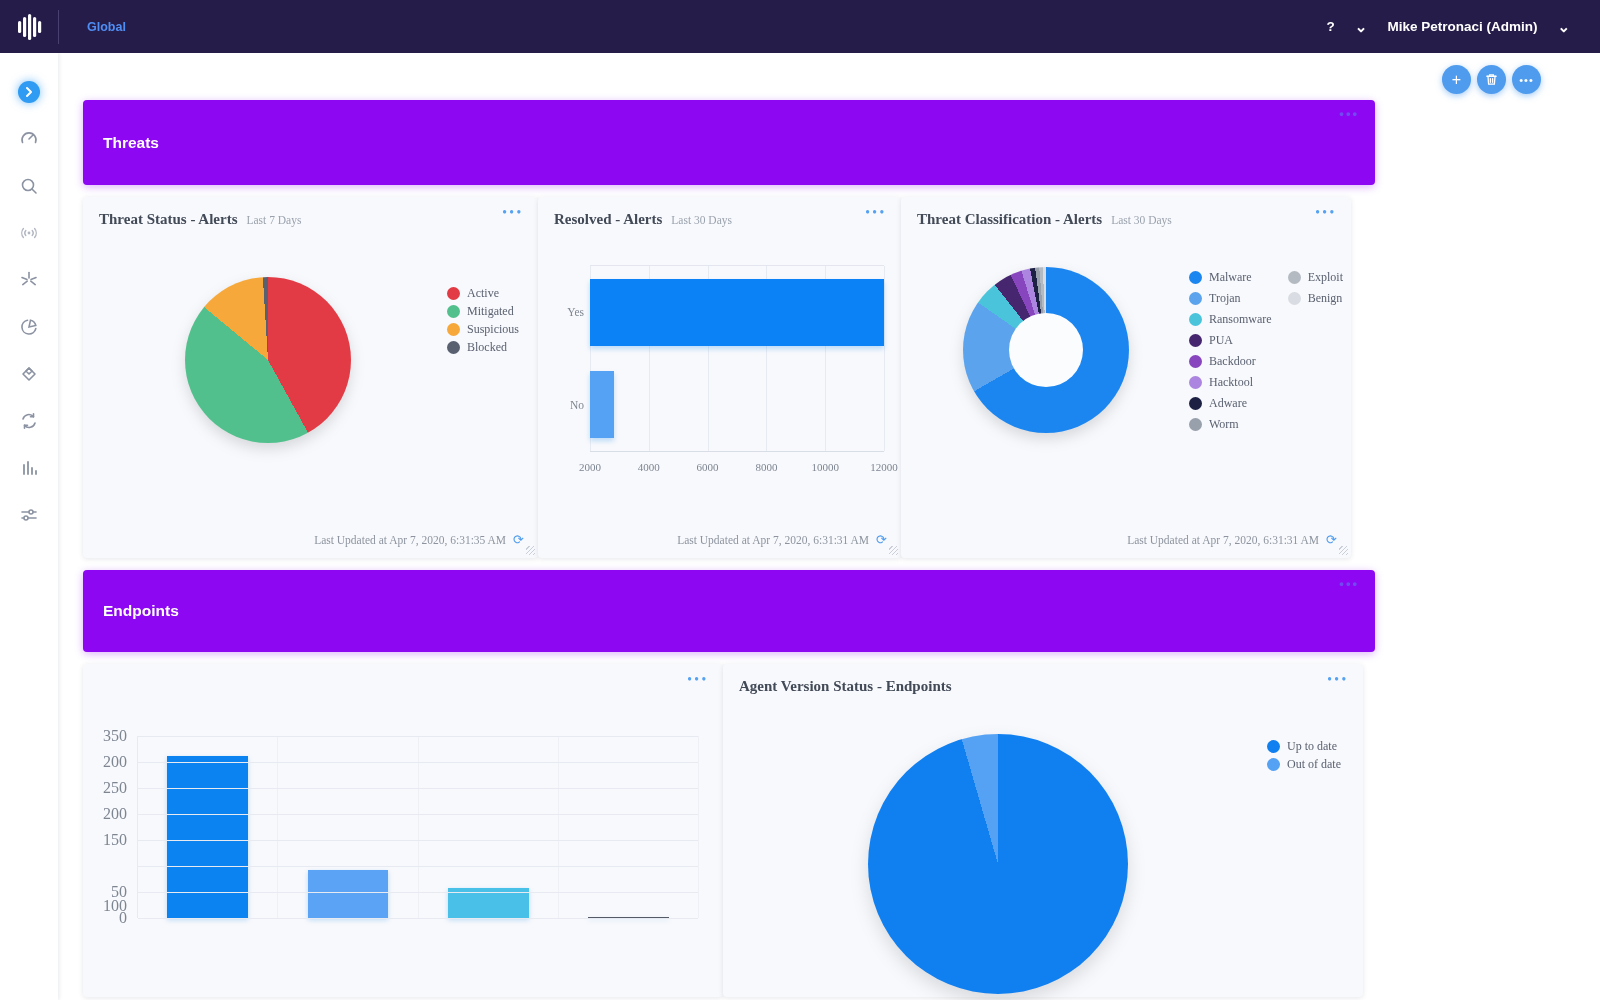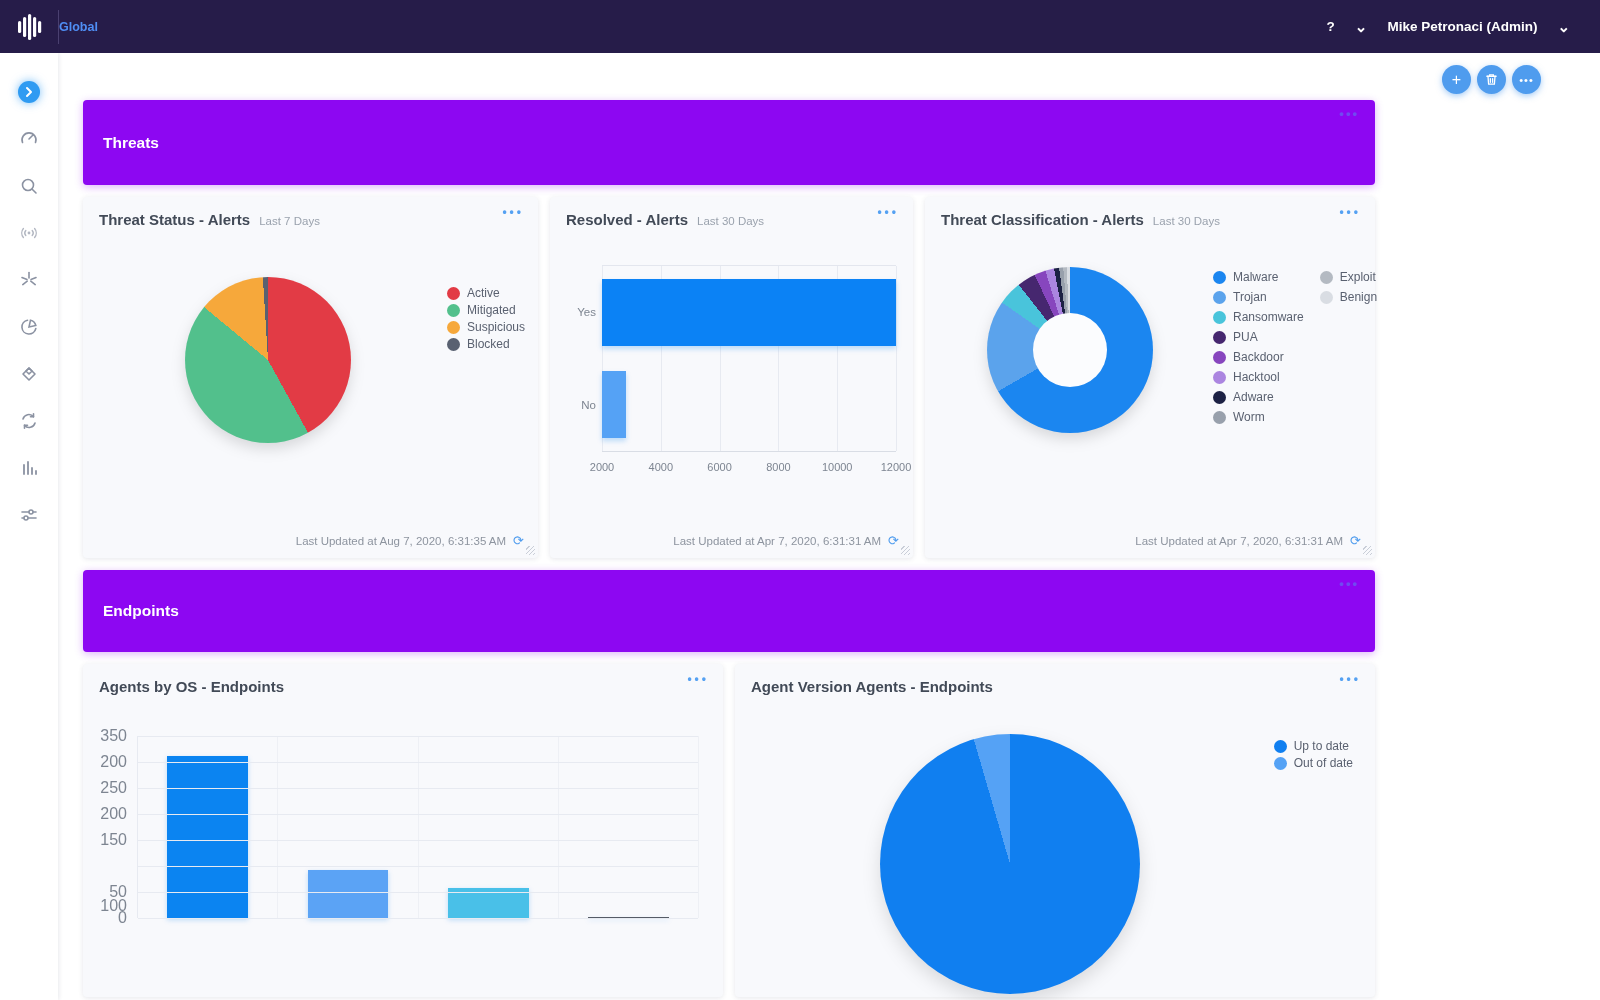--- a/index.html
+++ b/index.html
@@ -9,21 +9,21 @@
     background:#ffffff;
     font-family:"Liberation Sans", sans-serif;
     position:relative;
   }
 
   
   .navbar{ position:absolute; top:0; left:0; width:1600px; height:53px;
     background:#261c49; display:flex; align-items:center; z-index:20;}
   .logo-wrap{ width:58px; height:100%; display:flex; align-items:center; justify-content:center; }
   .nav-divider{ width:1px; height:34px; background:#4a4070; }
-  .scope{ color:#4f8ef5; font-size:12.5px; font-weight:bold; }
+  .scope{ color:#4f8ef5; font-size:12.5px; font-weight:bold; margin-left:28px; }
   .nav-right{ margin-left:auto; display:flex; align-items:center; gap:20px; padding-right:30px; }
   .nav-help{ color:#fff; font-size:13.5px; font-weight:bold; }
   .nav-chev{ color:#fff; font-size:15px; font-weight:bold; line-height:10px; }
   .nav-user{ color:#fff; font-size:13.5px; font-weight:bold; }
 
   
   .sidebar{ position:absolute; top:53px; left:0; bottom:0; width:58px; background:#fff;
     box-shadow:1px 0 4px rgba(30,40,80,.10); display:flex; flex-direction:column;
     align-items:center; padding-top:28px; gap:25px; z-index:10;}
   .side-ic{ width:22px; height:22px; display:flex; align-items:center; justify-content:center; color:#8b92a2;}
@@ -40,21 +40,21 @@
   .action-btn svg{ stroke:#fff; }
 
   .banner{ width:1292px; background:#8d07f2; border-radius:4px; position:relative;
     display:flex; align-items:center; padding:0 20px; margin-bottom:12px;
     box-shadow:0 2px 8px rgba(141,7,242,.30); }
   .banner.h1{ height:85px; } .banner.h2{ height:82px; }
   .banner-title{ color:#fff; font-weight:bold; font-size:15.5px; }
   .banner-more{ position:absolute; top:6px; right:16px; color:#6b5bf0; letter-spacing:2px;
     font-size:13px; font-weight:bold; opacity:.8; cursor:pointer;}
 
-  .row{ display:flex; gap:12px; margin-bottom:12px; width:1292px; }
+  .row{ display:flex; margin-bottom:12px; width:1292px;font-family:Liberation Serif, serif; }
   .card{ background:#f8f9fc; border-radius:4px; position:relative;
     box-shadow:0 1px 5px rgba(50,60,90,.12); }
   .c1{ width:455px; height:361px; } .c2{ width:363px; height:361px; } .c3{ width:450px; height:361px; }
   .c4{ width:640px; height:333px; } .c5{ width:640px; height:333px; }
 
   .card-head{ padding:14px 16px 0 16px; display:flex; align-items:baseline; gap:9px; }
   .card-title{ color:#424a57; font-weight:bold; font-size:15px; }
   .card-sub{ color:#9aa2ad; font-size:11.5px; }
   .card-more{ position:absolute; top:8px; right:14px; color:#55a1f2; letter-spacing:3px;
     font-size:12px; font-weight:bold; cursor:pointer; }
@@ -259,21 +259,21 @@
           <div class="legend-item">
             <span class="dot" style="background: rgb(246, 168, 59);"></span>
             <span>Suspicious</span>
           </div>
           <div class="legend-item">
             <span class="dot" style="background: rgb(89, 97, 113);"></span>
             <span>Blocked</span>
           </div>
         </div>
       <div class="card-foot">
-        <span>Last Updated at Aug 7, 2020, 6:31:35 AM</span>
+        <span>Last Updated at Apr 7, 2020, 6:31:35 AM</span>
         <span class="refresh">⟳</span>
       </div>
       <div class="corner"></div>
     </div>
 
     <div class="card c2">
       <div class="card-head">
         <span class="card-title">Resolved - Alerts</span>
         <span class="card-sub">Last 30 Days</span>
       </div>
@@ -371,23 +371,20 @@
   </div>
 
   <section class="banner h2">
     <span class="banner-title">Endpoints</span>
     <span class="banner-more">•••</span>
   </section>
 
   <div class="row">
 
     <div class="card c4">
-      <div class="card-head">
-        <span class="card-title">Agents by OS - Endpoints</span>
-      </div>
       <span class="card-more">•••</span>
       <div class="vbar">
         <div class="vticks">
             <div class="vtick" style="top: 100%;">0</div>
             <div class="vtick" style="top: 85.7143%;">50</div>
             <div class="vtick" style="top: 71.4286%; margin-top: 40px;">100</div>
             <div class="vtick" style="top: 57.1429%; margin-left: 16px;">150</div>
             <div class="vtick" style="top: 42.8571%;">200</div>
             <div class="vtick" style="top: 28.5714%;">250</div>
             <div class="vtick" style="top: 14.2857%;">200</div>
@@ -415,21 +412,21 @@
             <div class="hgrid" style="top: 42.8571%;"></div>
             <div class="hgrid" style="top: 28.5714%;"></div>
             <div class="hgrid" style="top: 14.2857%;"></div>
             <div class="hgrid" style="top: 0%;"></div>
           </div>
       </div>
     </div>
 
     <div class="card c5">
       <div class="card-head">
-        <span class="card-title">Agent Version Agents - Endpoints</span>
+        <span class="card-title">Agent Version Status - Endpoints</span>
       </div>
       <span class="card-more">•••</span>
       <div class="pie5" style="background: conic-gradient(rgb(16, 127, 240) 0deg, rgb(16, 127, 240) 343.8deg, rgb(85, 162, 245) 343.8deg, rgb(85, 162, 245) 360deg);"></div>
       <div class="legend5">
           <div class="legend-item">
             <span class="dot" style="background: rgb(16, 127, 240);"></span>
             <span>Up to date</span>
           </div>
           <div class="legend-item">
             <span class="dot" style="background: rgb(85, 162, 245);"></span>

